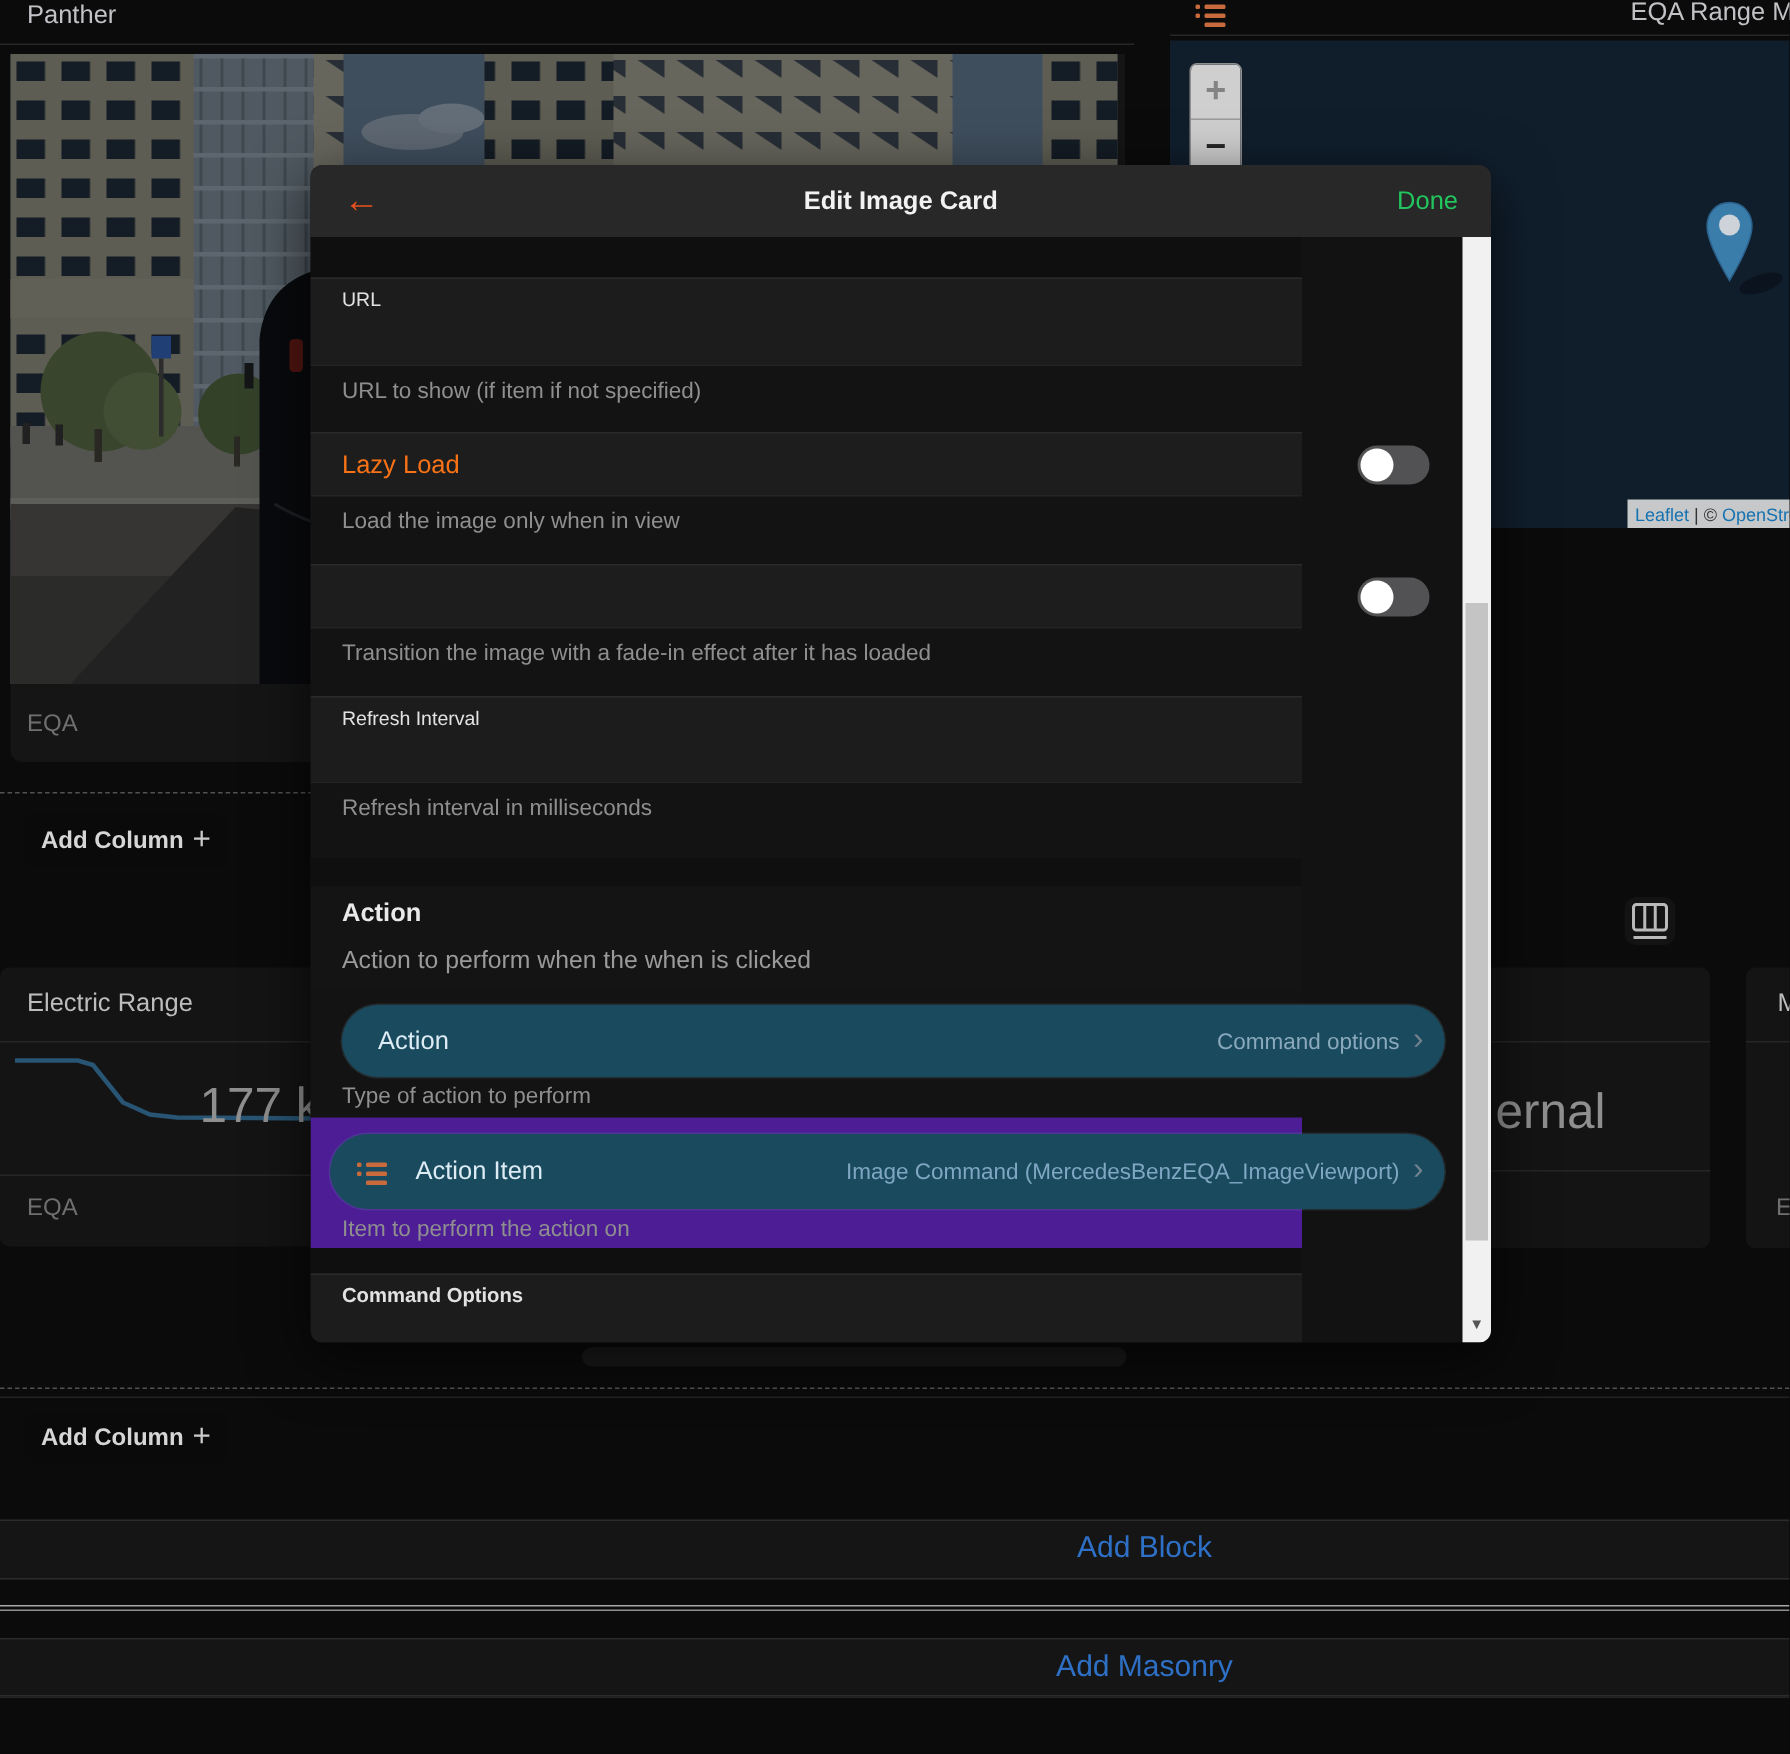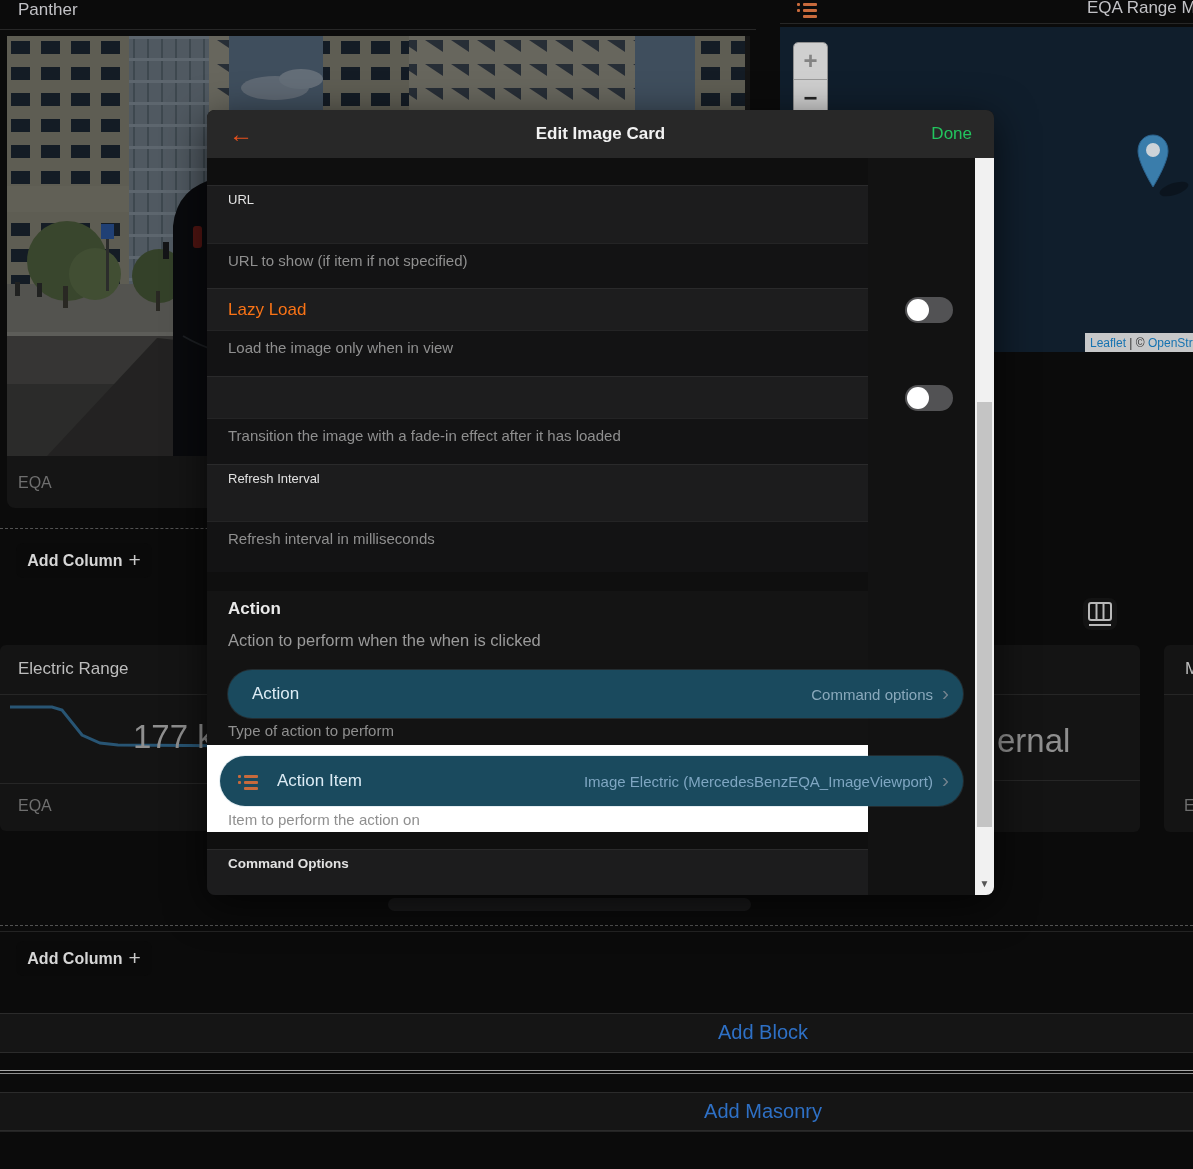--- a/index.html
+++ b/index.html
@@ -258,32 +258,32 @@
   <div class="mrow" style="top:550px;height:85px;background:#131313;border-top:none">
     <div class="pill" style="left:21px;top:10px;width:735px">
       <span class="plabel">Action</span>
       <span class="spacer"></span>
       <span class="pvalue">Command options</span>
       <span class="chev">›</span>
     </div>
     <div class="helper" style="top:62px">Type of action to perform</div>
   </div>
 
-  <div class="mrow" style="top:635px;height:87px;background:#ffffff;border-top:none">
+  <div class="mrow" style="top:635px;height:87px;background:#4c1d95;border-top:none">
     <div class="pill" style="left:13px;top:11px;width:743px;height:50px;border-radius:25px">
       <span class="list-ic" style="margin-left:18px">
         <i style="left:0;top:1px;width:3px"></i>
           <i style="left:6px;top:1px;width:14px"></i>
         <i style="left:0;top:7px;width:3px"></i>
           <i style="left:6px;top:7px;width:14px"></i>
         <i style="left:6px;top:13px;width:14px"></i>
       </span>
       <span class="plabel" style="margin-left:19px">Action Item</span>
       <span class="spacer"></span>
-      <span class="pvalue" style="color:#7fa6c2">Image Electric (MercedesBenzEQA_ImageViewport)</span>
+      <span class="pvalue" style="color:#7fa6c2">Image Command (MercedesBenzEQA_ImageViewport)</span>
       <span class="chev">›</span>
     </div>
     <div class="helper" style="top:66px">Item to perform the action on</div>
   </div>
 
   <div class="mrow gap" style="top:722px;height:17px"></div>
 
   <div class="mrow field" style="top:739px;height:46px">
     <div class="flabel" style="font-weight:bold;font-size:13.5px">Command Options</div>
   </div>

